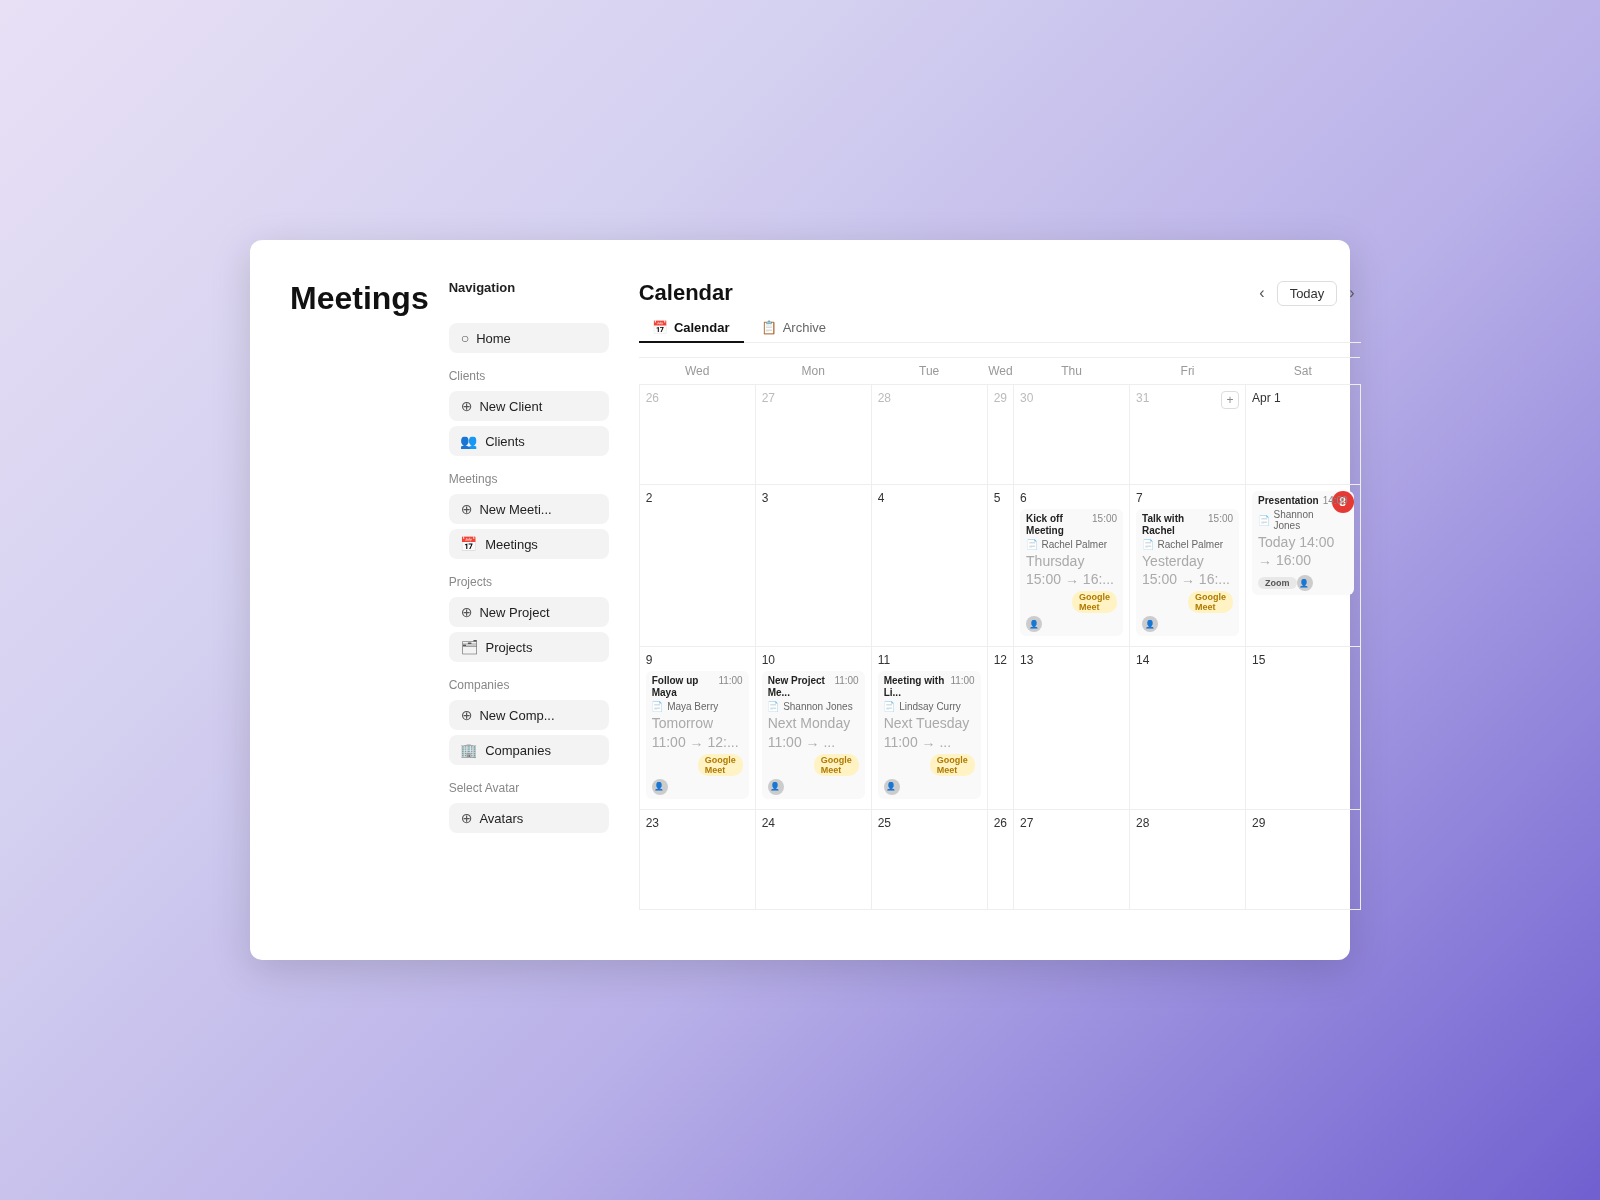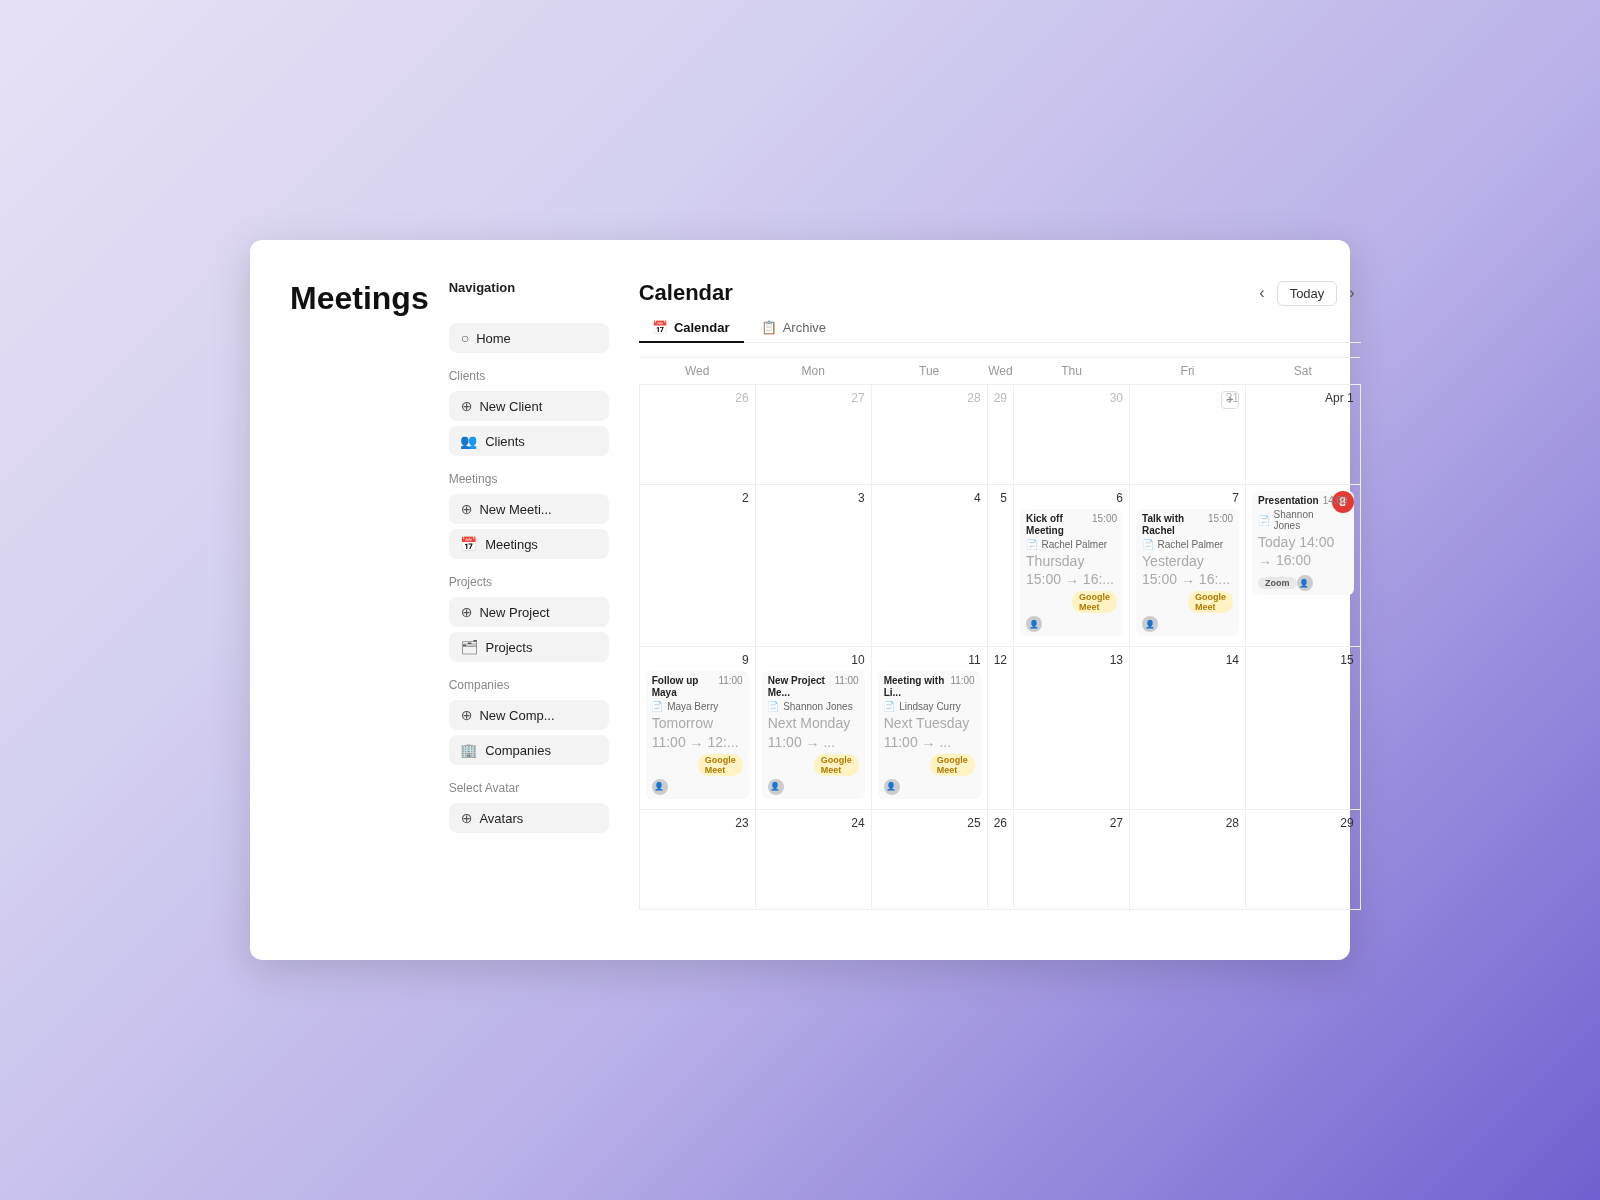--- a/index.html
+++ b/index.html
@@ -142,21 +142,21 @@
       vertical-align: top;
       border: 1px solid #eee;
       padding: 6px;
       width: calc(100%/7);
       height: 100px;
       position: relative;
     }
     .day-num {
       font-size: 12px;
       color: #bbb;
-      text-align: right;
+      text-align: left;
       display: block;
       margin-bottom: 4px;
     }
     .day-num.current-month { color: #333; }
     .day-num.today-badge {
       background: #e53935;
       color: white;
       border-radius: 50%;
       width: 22px;
       height: 22px;

